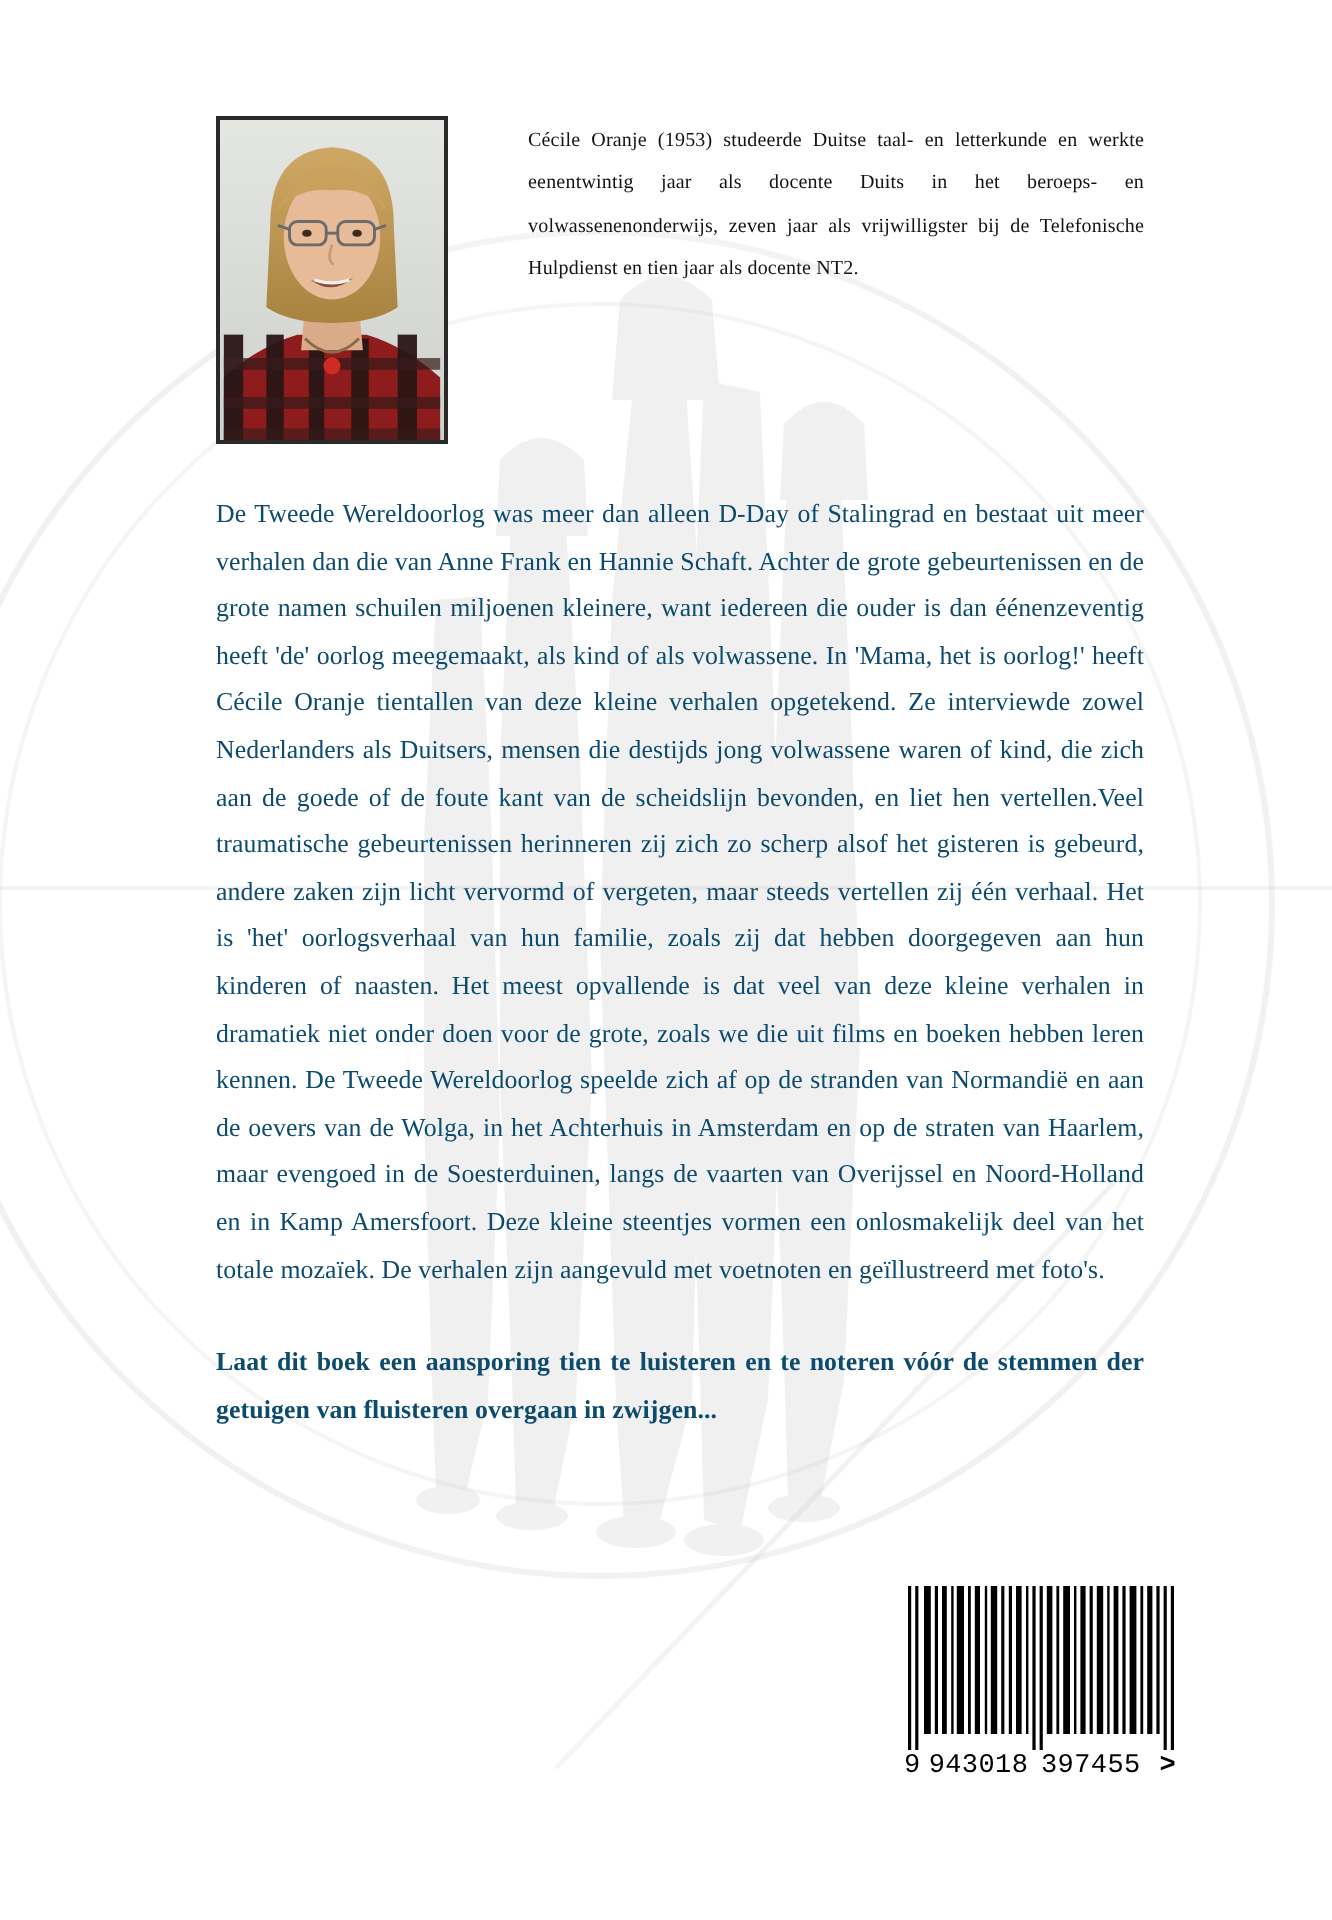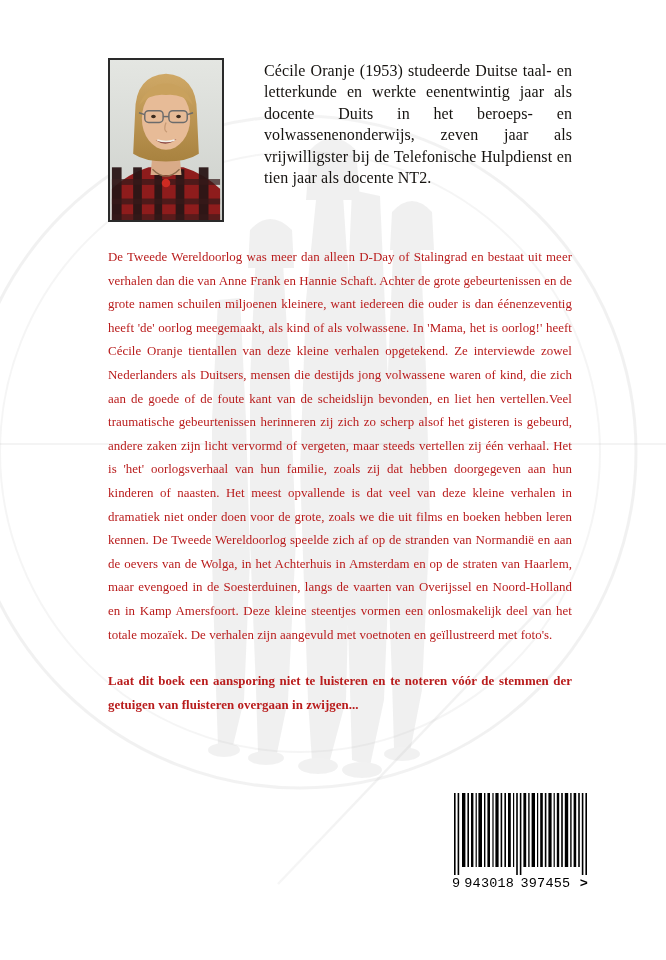--- a/index.html
+++ b/index.html
@@ -43,41 +43,41 @@
   }
   .photo-svg { display: block; width: 100%; height: 100%; }
 
   
   .author-bio {
     position: absolute;
     left: 264px;
     top: 60px;
     width: 308px;
     z-index: 3;
-    font-size: 16px;
+    font-size: 10px;
     line-height: 21.4px;
     color: #15120f;
     text-align: justify;
     text-justify: inter-word;
     letter-spacing: 0.1px;
   }
 
   
   .blurb {
     position: absolute;
     left: 108px;
     top: 246px;
     width: 464px;
     z-index: 3;
   }
   .blurb p {
     margin: 0;
     font-size: 12.9px;
     line-height: 23.6px;
-    color: #b91c1c;
+    color: #0c4a6e;
     text-align: justify;
     text-justify: inter-word;
     letter-spacing: 0.05px;
   }
   .blurb p.closing {
     font-weight: bold;
     margin-top: 23px;
   }
 
   
@@ -222,21 +222,21 @@
       <path d="M58 64 Q55 72 59 74" fill="none" stroke="#c89b76" stroke-width="1.4"></path>
       <path d="M47 82 Q58 90 69 81 Q58 86 47 82 Z" fill="#8d4a45"></path>
       <path d="M49 82 Q58 85 67 82" fill="none" stroke="#f2f0ea" stroke-width="1.6"></path>
     </svg>
   </div>
 
   <div class="author-bio">Cécile Oranje (1953) studeerde Duitse taal- en letterkunde en werkte eenentwintig jaar als docente Duits in het beroeps- en volwassenenonderwijs, zeven jaar als vrijwilligster bij de Telefonische Hulpdienst en tien jaar als docente NT2.</div>
 
   <div class="blurb">
     <p>De Tweede Wereldoorlog was meer dan alleen D-Day of Stalingrad en bestaat uit meer verhalen dan die van Anne Frank en Hannie Schaft. Achter de grote gebeurtenissen en de grote namen schuilen miljoenen kleinere, want iedereen die ouder is dan éénenzeventig heeft 'de' oorlog meegemaakt, als kind of als volwassene. In 'Mama, het is oorlog!' heeft Cécile Oranje tientallen van deze kleine verhalen opgetekend. Ze interviewde zowel Nederlanders als Duitsers, mensen die destijds jong volwassene waren of kind, die zich aan de goede of de foute kant van de scheidslijn bevonden, en liet hen vertellen.Veel traumatische gebeurtenissen herinneren zij zich zo scherp alsof het gisteren is gebeurd, andere zaken zijn licht vervormd of vergeten, maar steeds vertellen zij één verhaal. Het is 'het' oorlogsverhaal van hun familie, zoals zij dat hebben doorgegeven aan hun kinderen of naasten. Het meest opvallende is dat veel van deze kleine verhalen in dramatiek niet onder doen voor de grote, zoals we die uit films en boeken hebben leren kennen. De Tweede Wereldoorlog speelde zich af op de stranden van Normandië en aan de oevers van de Wolga, in het Achterhuis in Amsterdam en op de straten van Haarlem, maar evengoed in de Soesterduinen, langs de vaarten van Overijssel en Noord-Holland en in Kamp Amersfoort. Deze kleine steentjes vormen een onlosmakelijk deel van het totale mozaïek. De verhalen zijn aangevuld met voetnoten en geïllustreerd met foto's.</p>
-    <p class="closing">Laat dit boek een aansporing niet te luisteren en te noteren vóór de stemmen der getuigen van fluisteren overgaan in zwijgen...</p>
+    <p class="closing">Laat dit boek een aansporing tien te luisteren en te noteren vóór de stemmen der getuigen van fluisteren overgaan in zwijgen...</p>
   </div>
 
 
   <div class="barcode-block">
     <svg class="barcode-svg" viewBox="0 0 136 82" preserveAspectRatio="none" xmlns="http://www.w3.org/2000/svg">
       <rect x="0" y="0" width="136" height="82" fill="#ffffff"></rect>
       <g fill="#000000">
         <rect x="2" y="0" width="1.6" height="82"></rect>
         <rect x="5.6" y="0" width="1.6" height="82"></rect>
         <rect x="10" y="0" width="3.4" height="74"></rect>

